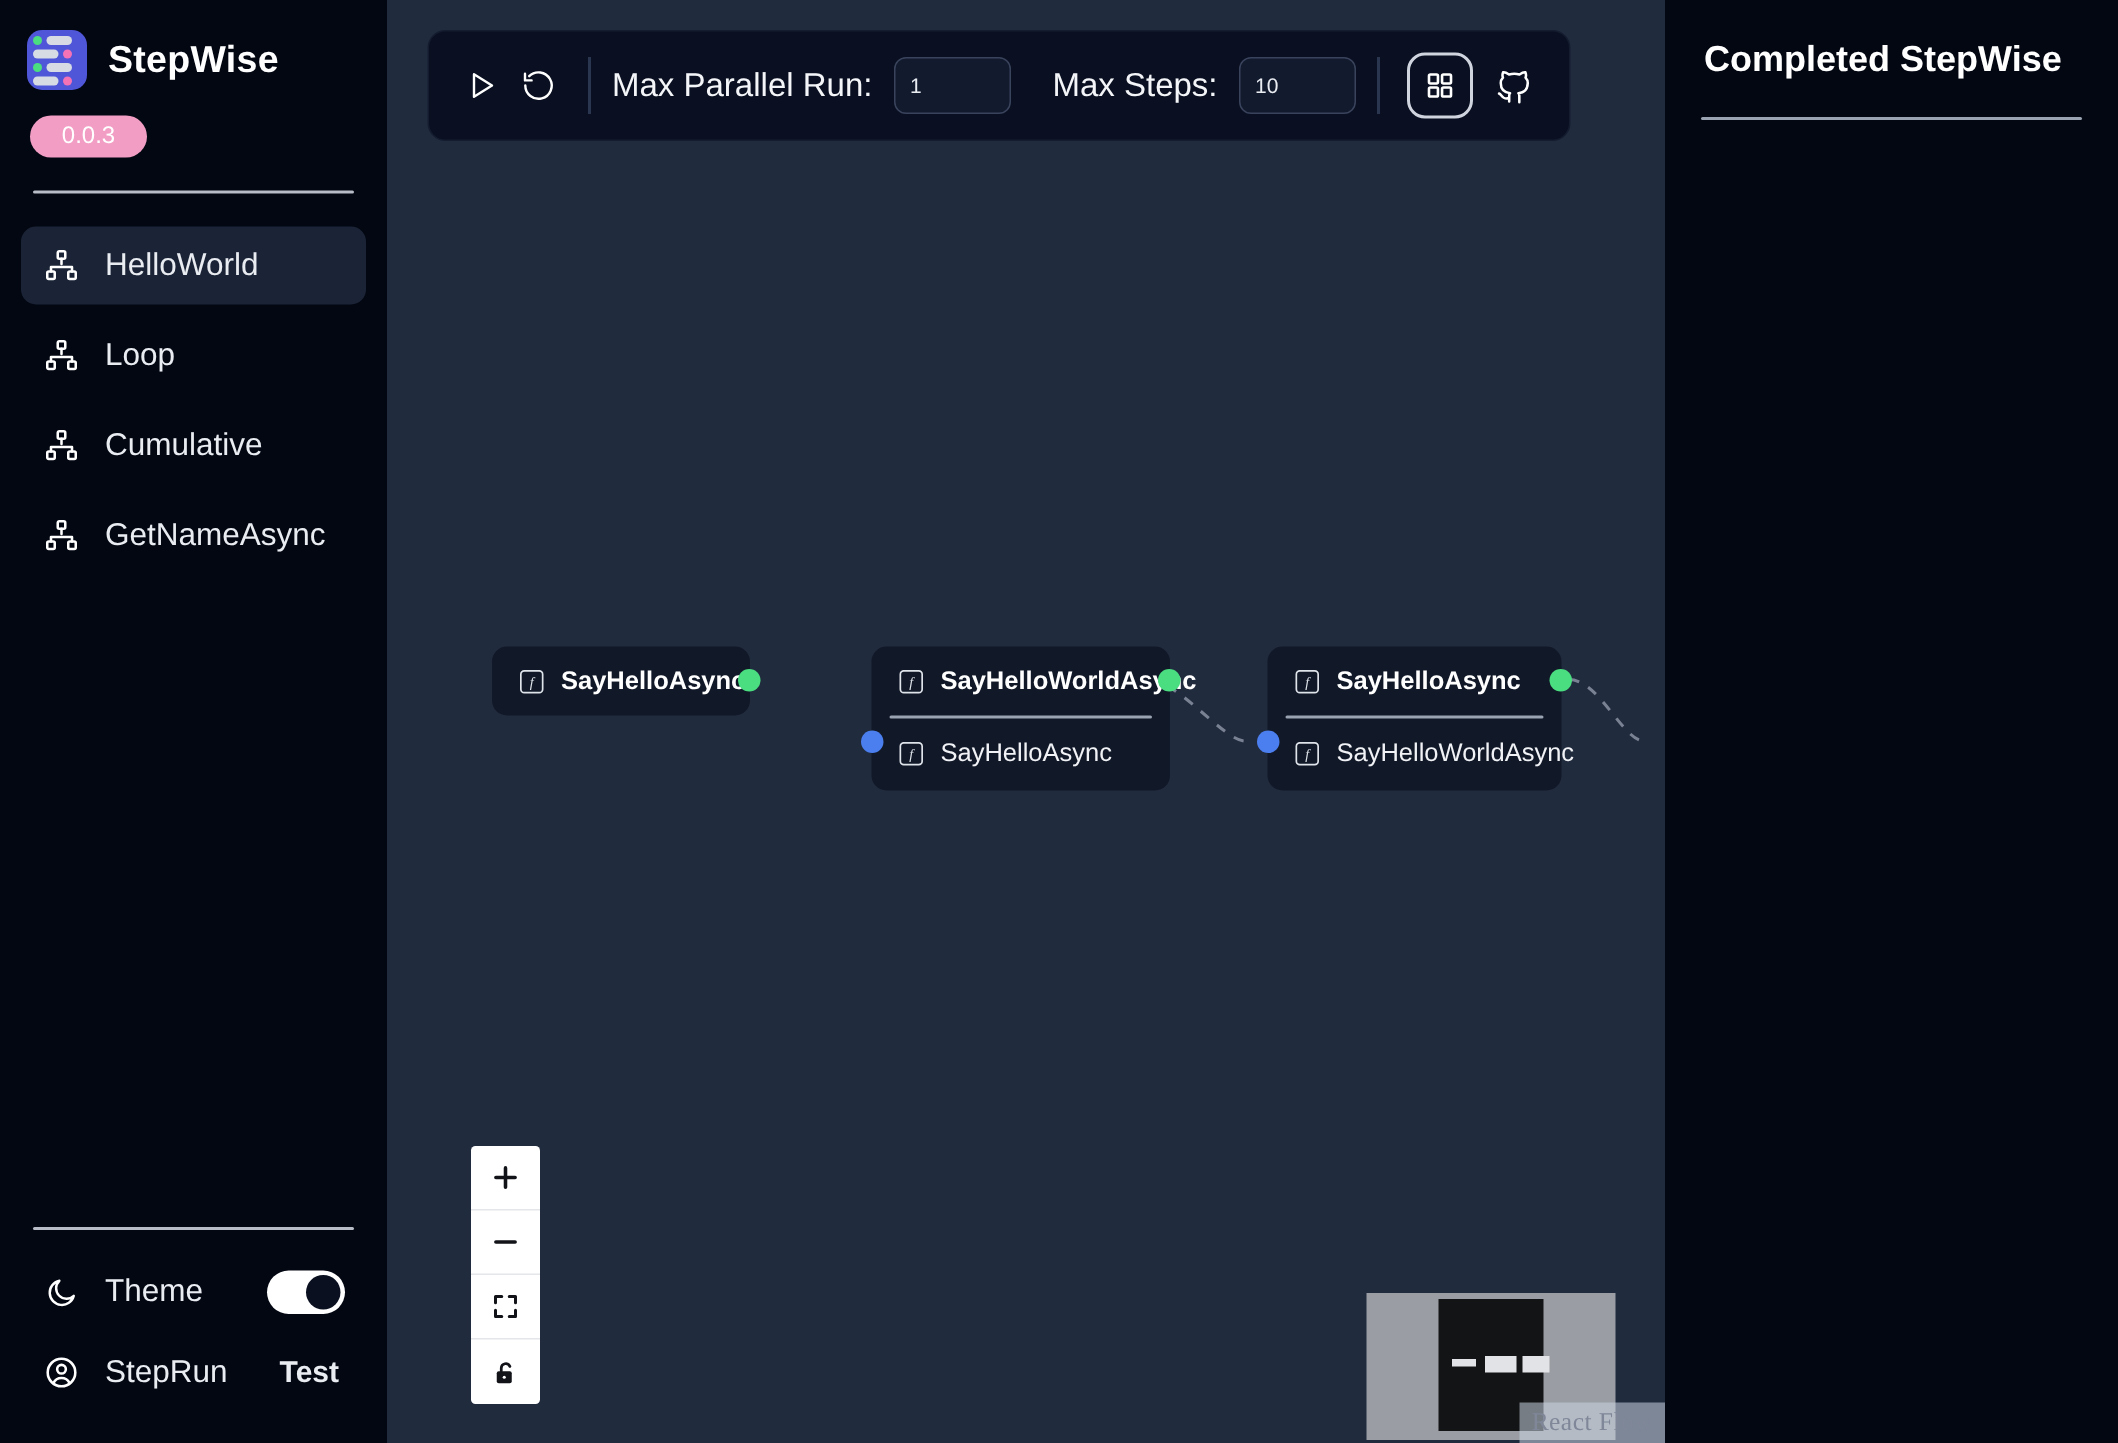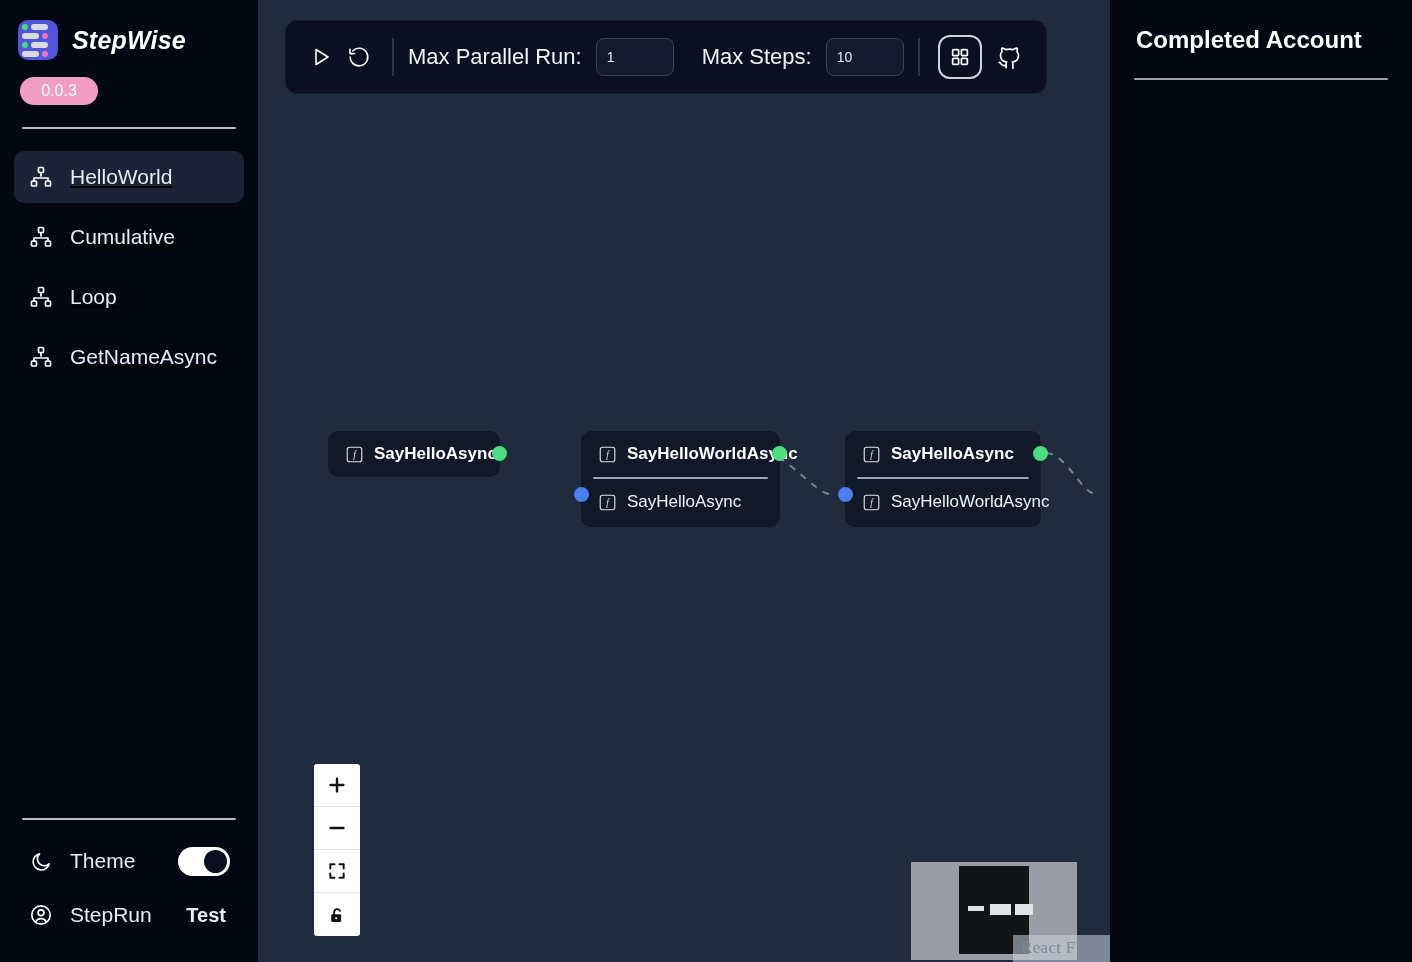--- a/index.html
+++ b/index.html
@@ -28,30 +28,30 @@
   }
   .logo-row { display: flex; align-items: center; gap: 3px; height: 6px; }
   .logo-dot { width: 6px; height: 6px; border-radius: 50%; flex: 0 0 6px; }
   .logo-dot.green { background: #4ade80; }
   .logo-dot.pink { background: #f472b6; }
   .logo-bar { height: 6px; border-radius: 3px; background: #d7dbe4; }
   .logo-row.a .logo-bar { width: 17px; }
   .logo-row.b .logo-bar { width: 17px; }
   .logo-row.c .logo-bar { width: 17px; }
   .logo-row.d .logo-bar { width: 17px; }
-  .brand-name { font-size: 25px; font-weight: bold; color: #ffffff; letter-spacing: .2px; font-style: italic; }
+  .brand-name { font-size: 25px; font-weight: bold; color: #ffffff; letter-spacing: .2px; }
 
   .version-badge {
     margin: 17px 0 0 20px; width: 78px; height: 28px; border-radius: 14px;
     background: #f29ec4; color: #ffffff; font-size: 16px;
     display: flex; align-items: center; justify-content: center;
   }
   .side-divider { height: 2px; background: #b8bcc6; margin: 22px 22px 0 22px; border-radius: 1px; }
 
-  .nav { margin-top: 22px; padding: 0 14px; display: flex; flex-direction: column; gap: 8px; text-decoration: underline; }
+  .nav { margin-top: 22px; padding: 0 14px; display: flex; flex-direction: column; gap: 8px; }
   .nav-item {
     display: flex; align-items: center; gap: 16px;
     height: 52px; padding: 0 14px; border-radius: 10px;
     color: #e9ecf1; font-size: 21px; cursor: pointer;
   }
   .nav-item.active { background: #1b2436; }
   .nav-icon { width: 26px; height: 26px; display: flex; align-items: center; justify-content: center; flex: 0 0 26px; }
 
   .sidebar-spacer { flex: 1 1 auto; }
   .side-divider.bottom { margin: 0 22px 0 22px; }
@@ -208,33 +208,33 @@
 
       <div class="nav-item">
         <span class="nav-icon">
           <svg viewBox="0 0 24 24" width="24" height="24" fill="none" stroke="#ffffff" stroke-width="1.7" stroke-linecap="round" stroke-linejoin="round">
             <rect x="9.5" y="2.5" width="5" height="5" rx="1"></rect>
             <rect x="2.5" y="16" width="5" height="5" rx="1"></rect>
             <rect x="16.5" y="16" width="5" height="5" rx="1"></rect>
             <path d="M12 7.5v3.5M5 16v-3h14v3"></path>
           </svg>
         </span>
-        <span>Cumulative</span>
+        <span>Loop</span>
       </div>
 
       <div class="nav-item">
         <span class="nav-icon">
           <svg viewBox="0 0 24 24" width="24" height="24" fill="none" stroke="#ffffff" stroke-width="1.7" stroke-linecap="round" stroke-linejoin="round">
             <rect x="9.5" y="2.5" width="5" height="5" rx="1"></rect>
             <rect x="2.5" y="16" width="5" height="5" rx="1"></rect>
             <rect x="16.5" y="16" width="5" height="5" rx="1"></rect>
             <path d="M12 7.5v3.5M5 16v-3h14v3"></path>
           </svg>
         </span>
-        <span>Loop</span>
+        <span>Cumulative</span>
       </div>
 
       <div class="nav-item">
         <span class="nav-icon">
           <svg viewBox="0 0 24 24" width="24" height="24" fill="none" stroke="#ffffff" stroke-width="1.7" stroke-linecap="round" stroke-linejoin="round">
             <rect x="9.5" y="2.5" width="5" height="5" rx="1"></rect>
             <rect x="2.5" y="16" width="5" height="5" rx="1"></rect>
             <rect x="16.5" y="16" width="5" height="5" rx="1"></rect>
             <path d="M12 7.5v3.5M5 16v-3h14v3"></path>
           </svg>
@@ -414,17 +414,17 @@
     <div class="minimap">
       <div class="mm-mask"></div>
       <div class="mm-node" style="left:57px; top:44px; width:16px; height:5px;"></div>
       <div class="mm-node" style="left:79px; top:42px; width:21px; height:11px;"></div>
       <div class="mm-node" style="left:104px; top:42px; width:18px; height:11px;"></div>
     </div>
     <div class="attrib">React Flow</div>
   </main>
 
   <aside class="right-panel">
-    <div class="rp-title">Completed Account</div>
+    <div class="rp-title">Completed StepWise</div>
     <div class="rp-divider"></div>
   </aside>
 
 </div>
 
 </body></html>

